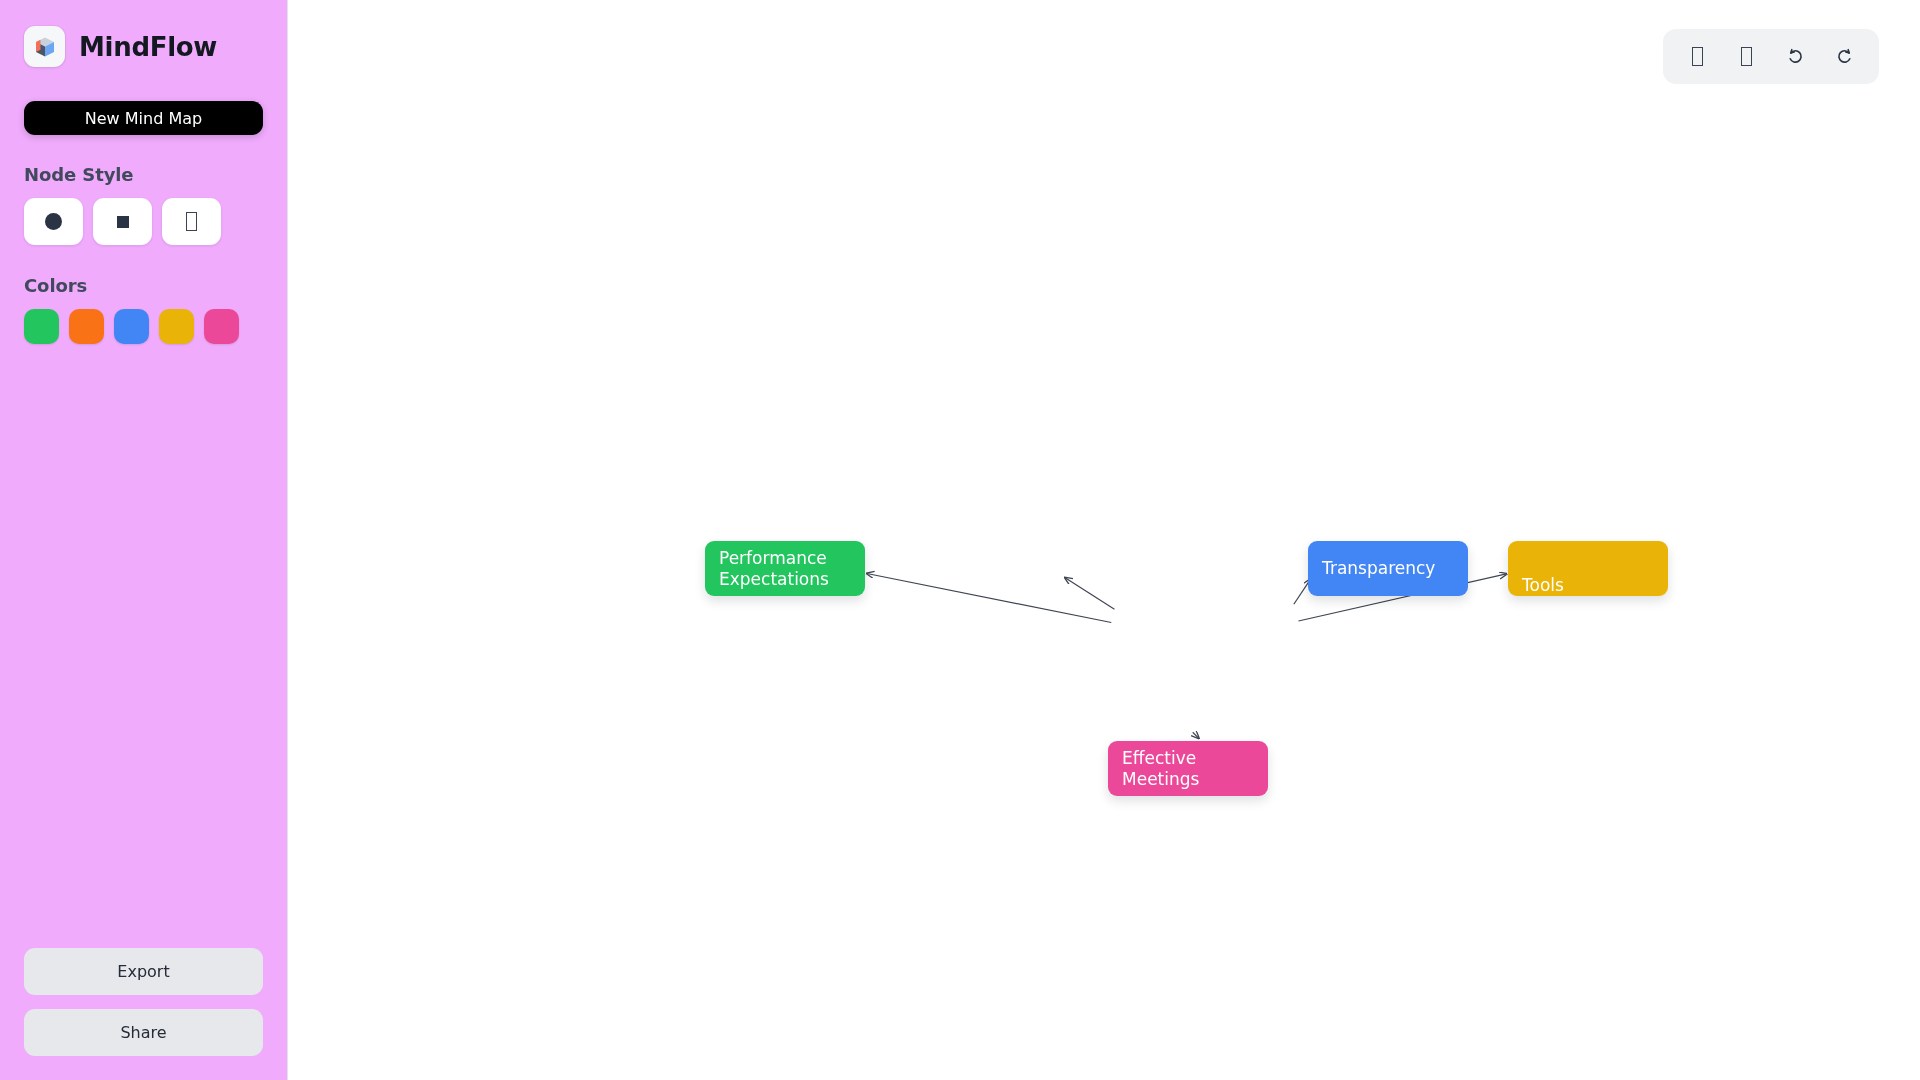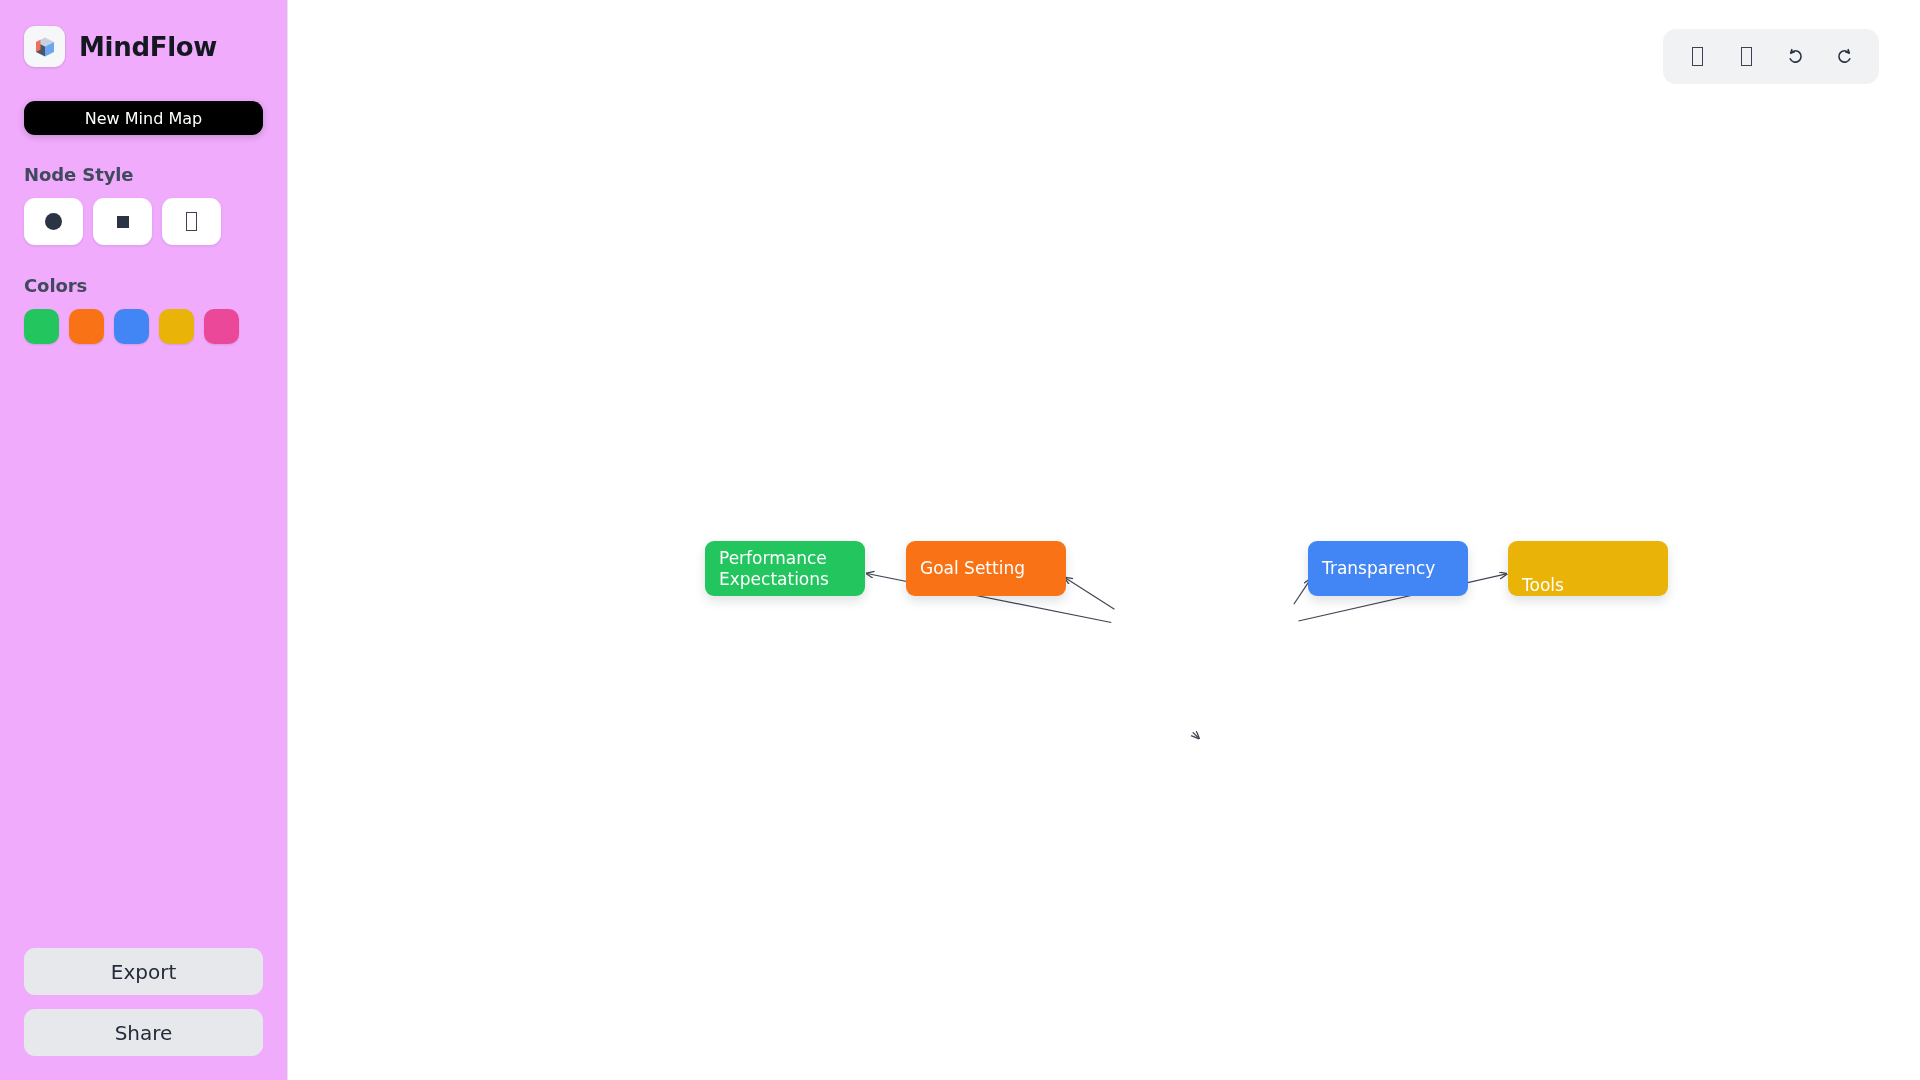--- a/index.html
+++ b/index.html
@@ -70,21 +70,21 @@
     box-shadow: 0 1px 2px rgba(16,24,40,.12);
   }
 
   .sidebar-spacer { flex: 1 1 auto; }
 
   .footer-btn {
     width: 100%; height: 47px;
     background: #e6e8ec; color: #252b38;
     border: none; border-radius: 11px;
     font-family: "DejaVu Sans", sans-serif;
-    font-size: 20px; cursor: pointer;
+    font-size: 16px; cursor: pointer;
     margin-bottom: 14px;
   }
   .footer-btn.last { margin-bottom: 0; }
 
   
   .canvas {
     position: relative;
     flex: 1 1 auto; height: 1080px;
     background: #ffffff;
     overflow: hidden;
@@ -214,23 +214,23 @@
         <svg class="tool-ico" width="19" height="19" viewBox="0 0 20 20" fill="none" stroke="#2b3445" stroke-width="1.7" stroke-linecap="round" stroke-linejoin="round">
           <path d="M14.8 6.2 A6 6 0 1 0 15.6 12.4"></path>
           <polyline points="11.4,5.2 15.0,6.3 13.9,2.8"></polyline>
         </svg>
       </button>
     </div>
 
       <div class="node node-rect" style="left: 417px; top: 541px; width: 160px; height: 55px; background: rgb(34, 197, 94);">
         <span class="node-text">Performance Expectations</span>
       </div>
-      <div class="node node-rect" style="left: 618px; top: 541px; width: 160px; height: 55px; background: rgb(249, 115, 22);">
-        <span class="node-text">Goal Setting</span>
-      </div>
       <div class="node node-rect" style="left: 1020px; top: 541px; width: 160px; height: 55px; background: rgb(66, 133, 244);">
         <span class="node-text">Transparency</span>
       </div>
       <div class="node node-rect" style="left: 1220px; top: 541px; width: 160px; height: 55px; background: rgb(234, 179, 8); align-items: flex-end;">
         <span class="node-text">Tools</span>
       </div>
+      <div class="node node-rect" style="left: 820px; top: 741px; width: 160px; height: 55px; background: rgb(236, 72, 153);">
+        <span class="node-text">Effective Meetings</span>
+      </div>
     </main>
 </div>
 
 </body></html>

